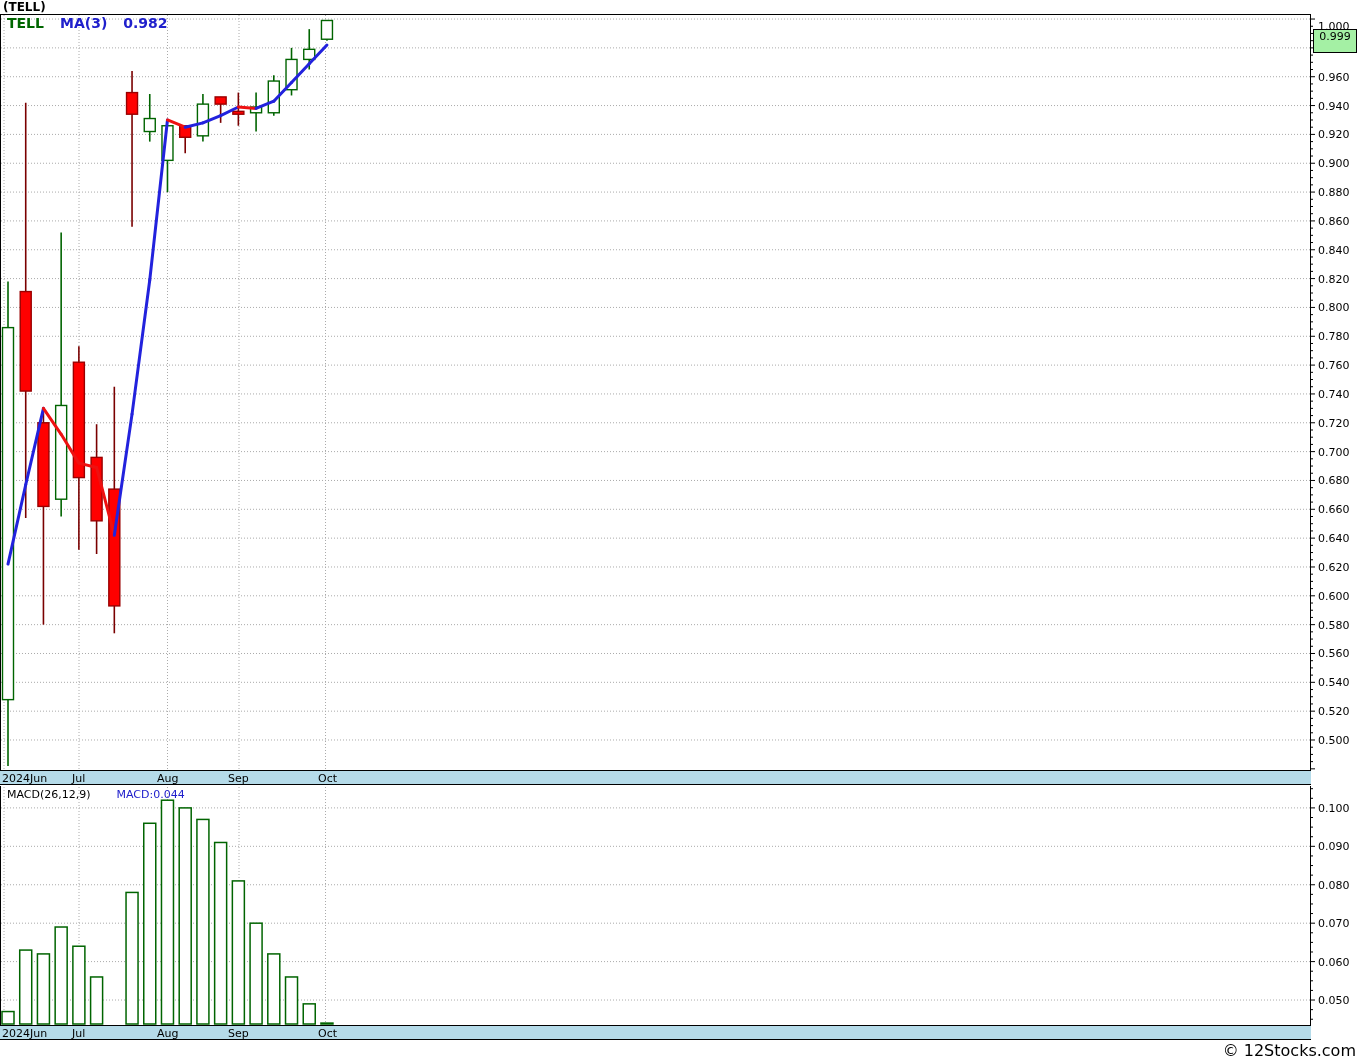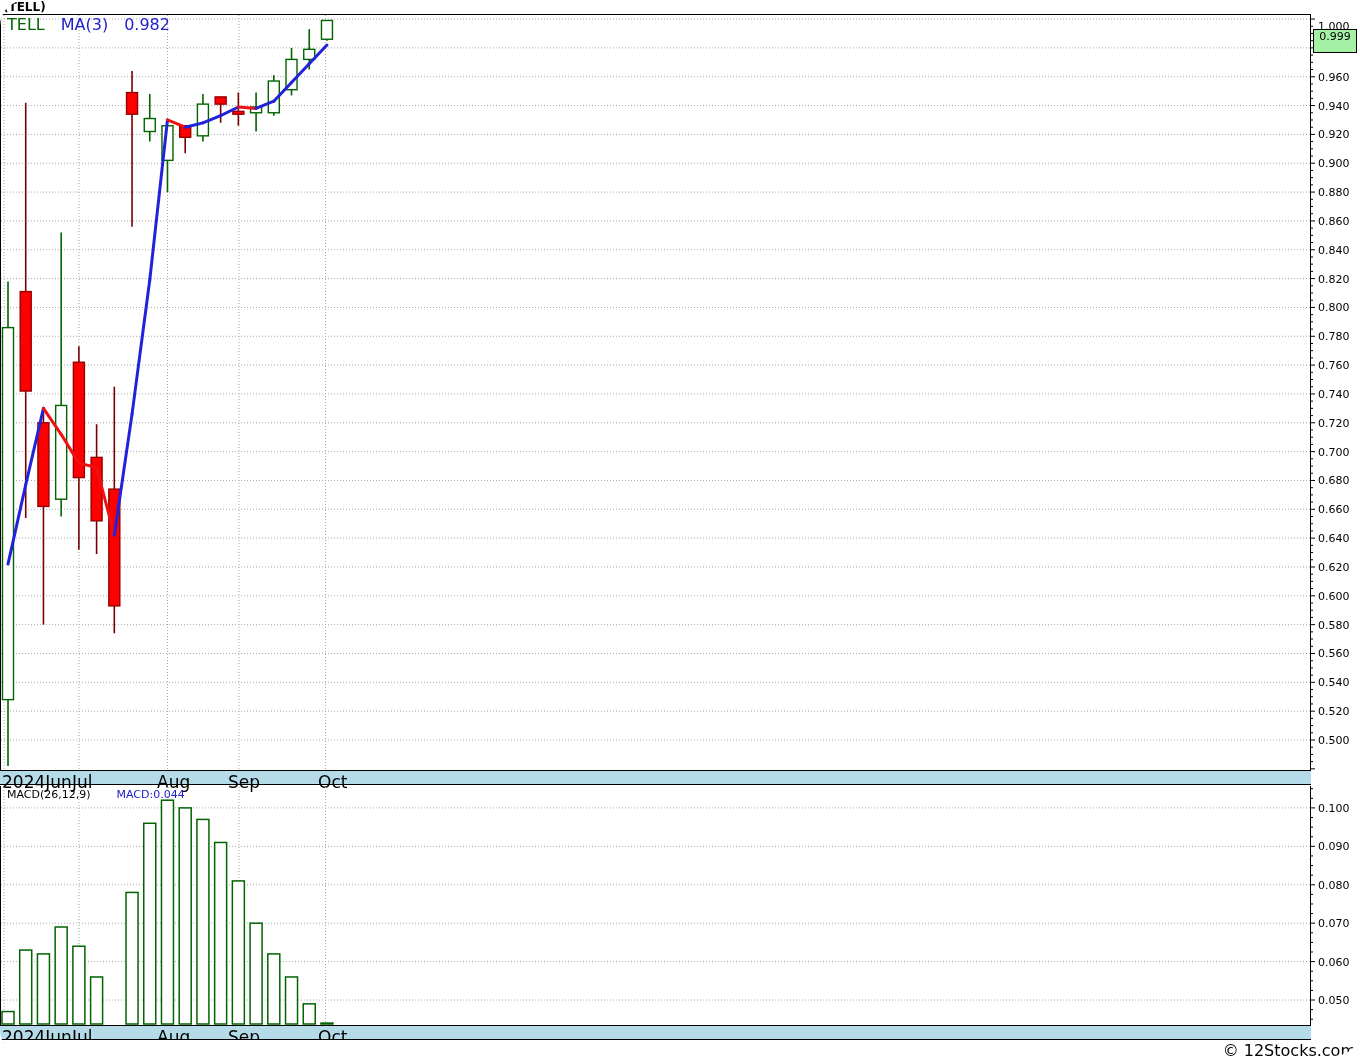--- a/index.html
+++ b/index.html
@@ -1,40 +1,40 @@
 <!DOCTYPE html>
 <html><head>
 <meta charset="utf-8">
 <style>
   html,body{margin:0;padding:0;background:#fff;}
   #root{
     position:relative;width:1360px;height:1056px;background:#ffffff;
-    font-family:"DejaVu Sans","Liberation Sans",sans-serif;overflow:hidden;border-radius:26px;
+    font-family:"DejaVu Sans","Liberation Sans",sans-serif;overflow:hidden;
   }
   #page-title{position:absolute;left:3px;top:0;height:13px;font-size:12px;font-weight:bold;color:#000;}
   .panel-svg{position:absolute;left:0;display:block;}
   #price-svg{top:14px;}
   #macd-svg{top:786px;}
   .axis-svg{position:absolute;left:1310px;display:block;}
   #price-axis-svg{top:14px;}
   #macd-axis-svg{top:786px;}
-  #price-legend{position:absolute;left:7px;top:15px;font-size:16px;white-space:nowrap;}
+  #price-legend{position:absolute;left:7px;top:15px;font-size:14px;white-space:nowrap;font-weight:bold;}
   #price-legend .sym{color:#006600;margin-right:16px;}
   #price-legend .ma{color:#2020cc;margin-right:16px;}
   #price-legend .maval{color:#2020cc;}
   #macd-legend{position:absolute;left:7px;top:788px;font-size:11px;white-space:nowrap;}
   #macd-legend .params{color:#000;margin-right:26px;}
   #macd-legend .val{color:#2020cc;}
   .datebar{
     position:absolute;left:0;width:1311px;height:15px;background:#b5dbe9;
     border-top:1px solid #000;border-bottom:1px solid #000;box-sizing:border-box;
   }
   #datebar-top{top:770px;}
   #datebar-bottom{top:1025px;}
-  .month-label{position:absolute;top:1px;font-size:17px;color:#000;white-space:nowrap;}
+  .month-label{position:absolute;top:1px;font-size:11px;color:#000;white-space:nowrap;}
   #price-tag{
     position:absolute;left:1313px;top:29px;width:44px;height:24px;box-sizing:border-box;
     background:#a4f0a4;border:1px solid #000;font-size:11px;line-height:14px;
     text-align:center;color:#000;
   }
   #footer{position:absolute;left:0;top:1040px;width:1360px;height:16px;background:#fff;}
   #watermark{position:absolute;right:4px;top:1px;font-size:16px;color:#000;}
 </style>
 </head>
 <body>

